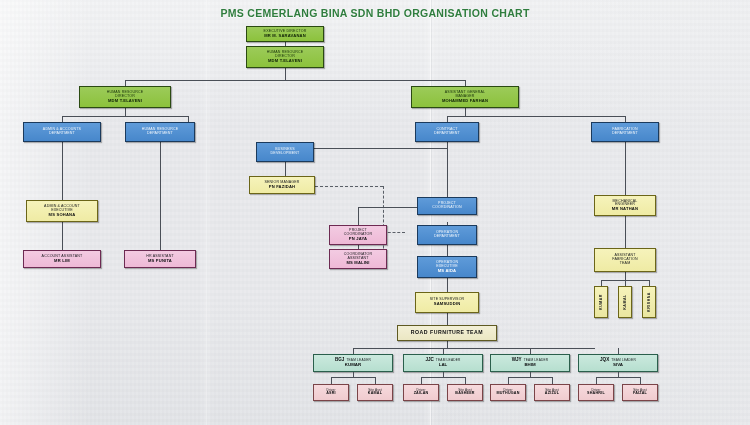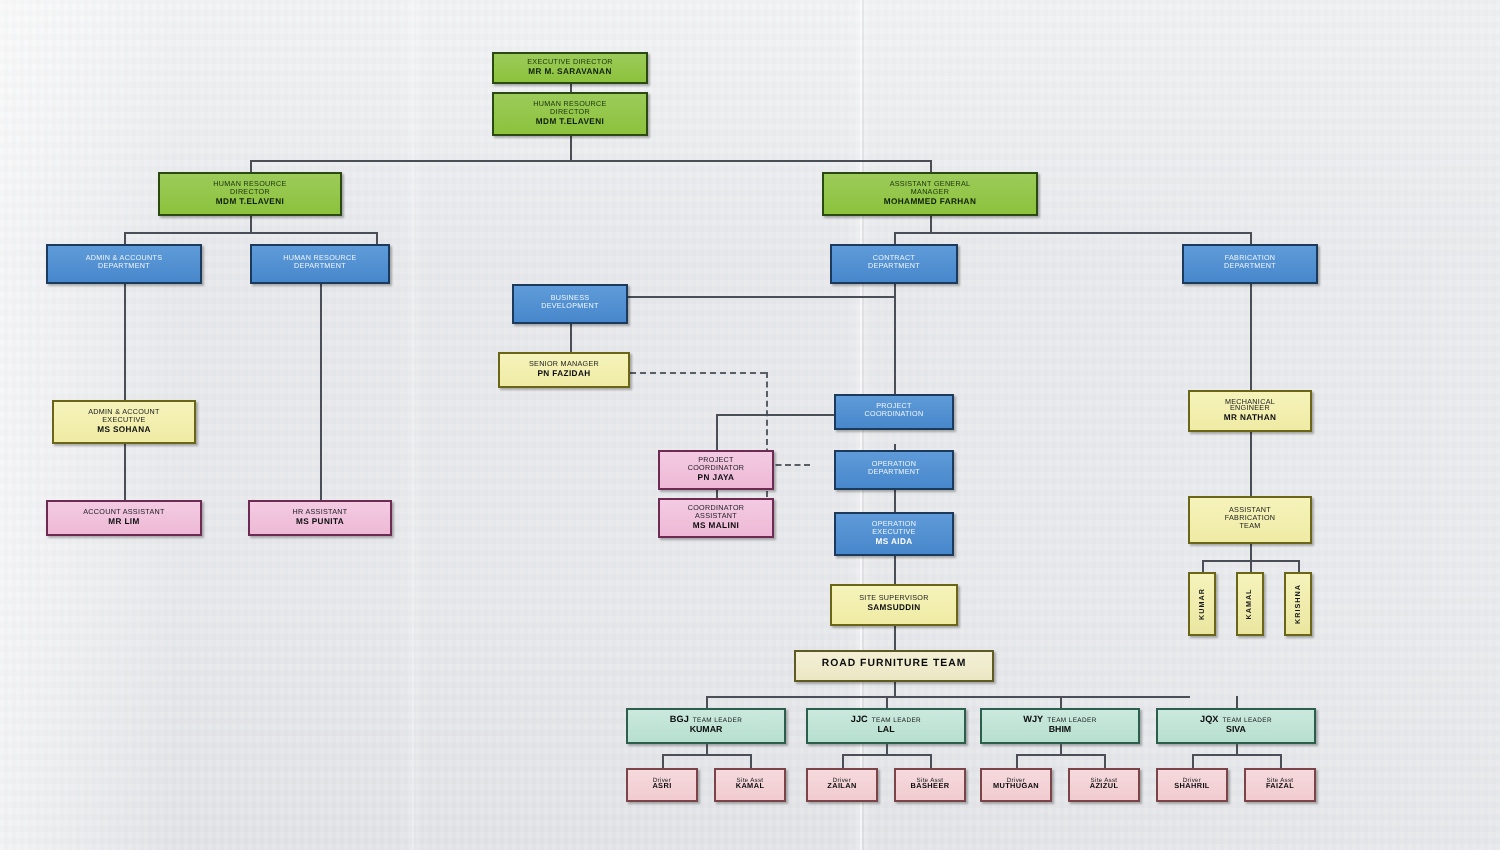--- a/index.html
+++ b/index.html
@@ -95,20 +95,21 @@
 <body>
 
 <div id="paper"></div>
 <div id="grain"></div>
 <div class="fold" style="left:430px;"></div>
 <div class="fold d" style="left:431px;"></div>
 <div class="fold" style="left:206px;opacity:.5;"></div>
 
 <div id="stage">
 
+  <div class="title">PMS CEMERLANG BINA SDN BHD ORGANISATION CHART</div>
 
   <div class="ln v" style="left:285px;top:42px;height:4px;"></div>
   <div class="ln v" style="left:285px;top:68px;height:12px;"></div>
   <div class="ln h" style="left:125px;top:80px;width:340px;"></div>
   <div class="ln v" style="left:125px;top:80px;height:6px;"></div>
   <div class="ln v" style="left:465px;top:80px;height:6px;"></div>
 
   <div class="ln v" style="left:125px;top:108px;height:8px;"></div>
   <div class="ln h" style="left:62px;top:116px;width:126px;"></div>
   <div class="ln v" style="left:62px;top:116px;height:6px;"></div>

